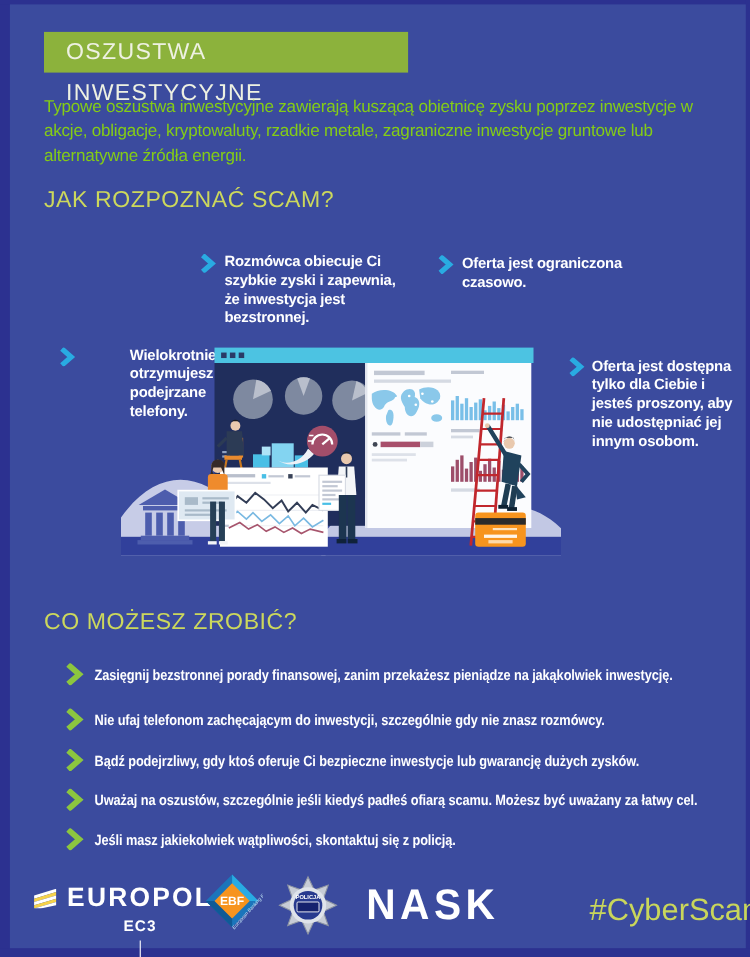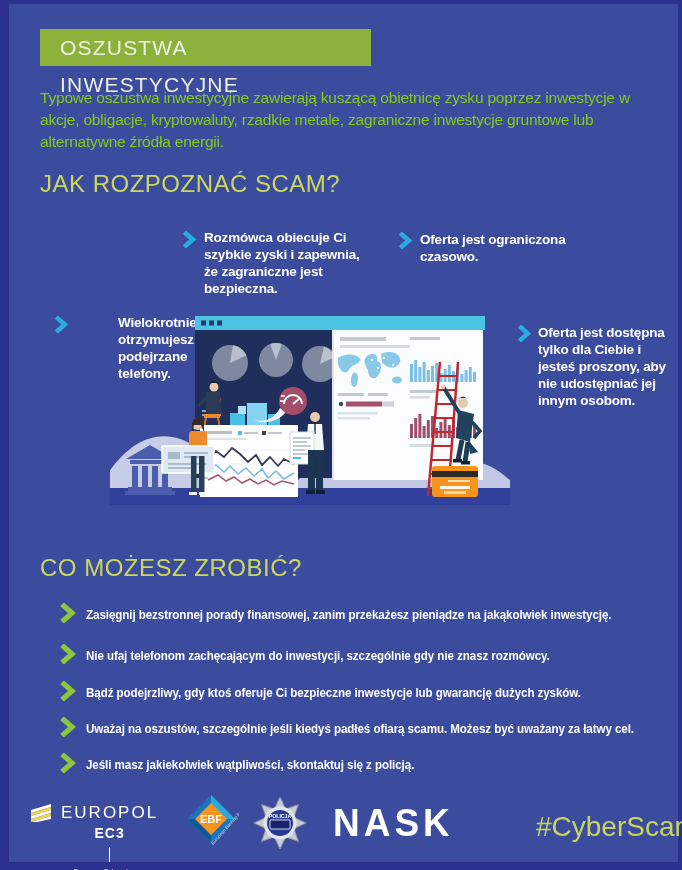--- a/index.html
+++ b/index.html
@@ -14,39 +14,39 @@
     position:absolute;left:40px;top:29px;width:331px;height:37px;
     background:#8cb23c;color:#eef1e2;font-size:21px;letter-spacing:1.2px;
     line-height:37px;padding-left:20px;box-sizing:border-box;font-weight:400;
   }
   .intro{
     position:absolute;left:40px;top:87px;width:616px;
     color:#84cc16;font-size:15.5px;font-weight:400;line-height:1.42;
     letter-spacing:-0.2px;
   }
   .section-heading{
-    position:absolute;left:40px;color:#ccd85c;font-size:24px;font-weight:400;
+    position:absolute;left:40px;color:#ccd85c;font-size:21px;font-weight:400;
     letter-spacing:0.5px;
   }
   .bullet-text{
     position:absolute;color:#ffffff;font-size:13.5px;font-weight:700;
     line-height:1.26;letter-spacing:-0.2px;
   }
   .chev{position:absolute;}
   .action-label{
     display:inline-block;transform:scaleX(0.86);transform-origin:left center;
     white-space:nowrap;color:#ffffff;font-size:13.5px;font-weight:700;
     letter-spacing:-0.1px;
   }
   .action-row{position:absolute;left:86px;}
   .illustration{position:absolute;left:110px;top:310px;width:400px;height:195px;}
   
   .europol{position:absolute;left:30px;top:803px;color:#fff;}
   .europol .row1{display:flex;align-items:center;gap:5px;}
-  .europol .name{font-size:17px;font-weight:400;letter-spacing:2px;}
+  .europol .name{font-size:24px;font-weight:700;letter-spacing:2px;}
   .europol .row2{display:flex;align-items:center;gap:6px;margin:2px 0 0 31px;flex-direction:column;}
   .europol .unit{font-size:14px;font-weight:700;letter-spacing:1px;}
   .europol .divider{width:1px;height:15px;background:#ffffff;}
   .europol .tagline{font-size:6.5px;line-height:1.15;width:72px;}
   .ebf-logo{position:absolute;left:183px;top:793px;}
   .policja-logo{position:absolute;left:253px;top:790px;}
   .nask{
     position:absolute;left:333px;top:801px;color:#ffffff;
     font-size:37px;font-weight:700;letter-spacing:4px;transform:scaleY(1.05);
     transform-origin:left top;
@@ -67,21 +67,21 @@
     <span>OSZUSTWA INWESTYCYJNE</span>
   </div>
 
   <div class="intro">Typowe oszustwa inwestycyjne zawierają kuszącą obietnicę zysku poprzez inwestycje w akcje, obligacje, kryptowaluty, rzadkie metale, zagraniczne inwestycje gruntowe lub alternatywne źródła energii.</div>
 
   <div class="section-heading" style="top:170px;">JAK ROZPOZNAĆ SCAM?</div>
 
   <svg class="chev" style="left:180px;top:231px;" width="17" height="17" viewBox="0 0 16 16">
       <path d="M4 1 L12 8 L4 15" fill="none" stroke="#29abe2" stroke-width="4.4"></path>
     </svg>
-  <div class="bullet-text" style="left:204px;top:229px;width:166px;">Rozmówca obiecuje Ci szybkie zyski i zapewnia, że zagraniczne jest bezpieczna.</div>
+  <div class="bullet-text" style="left:204px;top:229px;width:166px;">Rozmówca obiecuje Ci szybkie zyski i zapewnia, że inwestycja jest bezstronnej.</div>
 
   <svg class="chev" style="left:396px;top:232px;" width="17" height="17" viewBox="0 0 16 16">
       <path d="M4 1 L12 8 L4 15" fill="none" stroke="#29abe2" stroke-width="4.4"></path>
     </svg>
   <div class="bullet-text" style="left:420px;top:231px;width:155px;">Oferta jest ograniczona czasowo.</div>
 
   <svg class="chev" style="left:52px;top:316px;" width="17" height="17" viewBox="0 0 16 16">
       <path d="M4 1 L12 8 L4 15" fill="none" stroke="#29abe2" stroke-width="4.4"></path>
     </svg>
   <div class="bullet-text" style="left:74px;top:314px;width:106px;margin-left:44px;">Wielokrotnie otrzymujesz podejrzane telefony.</div>

